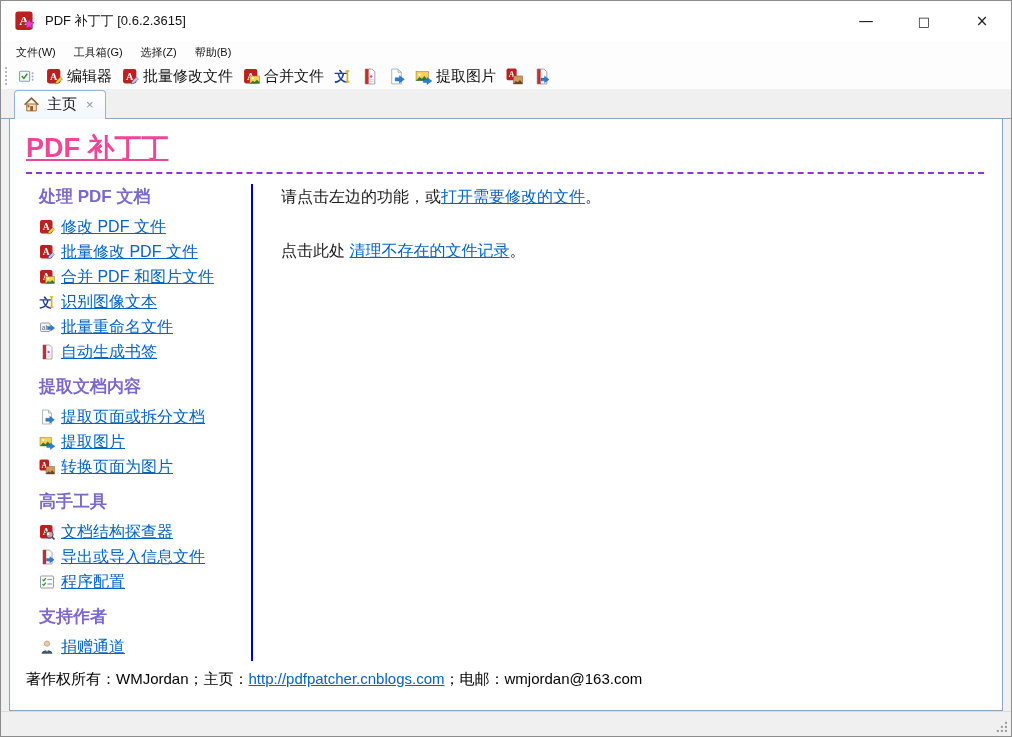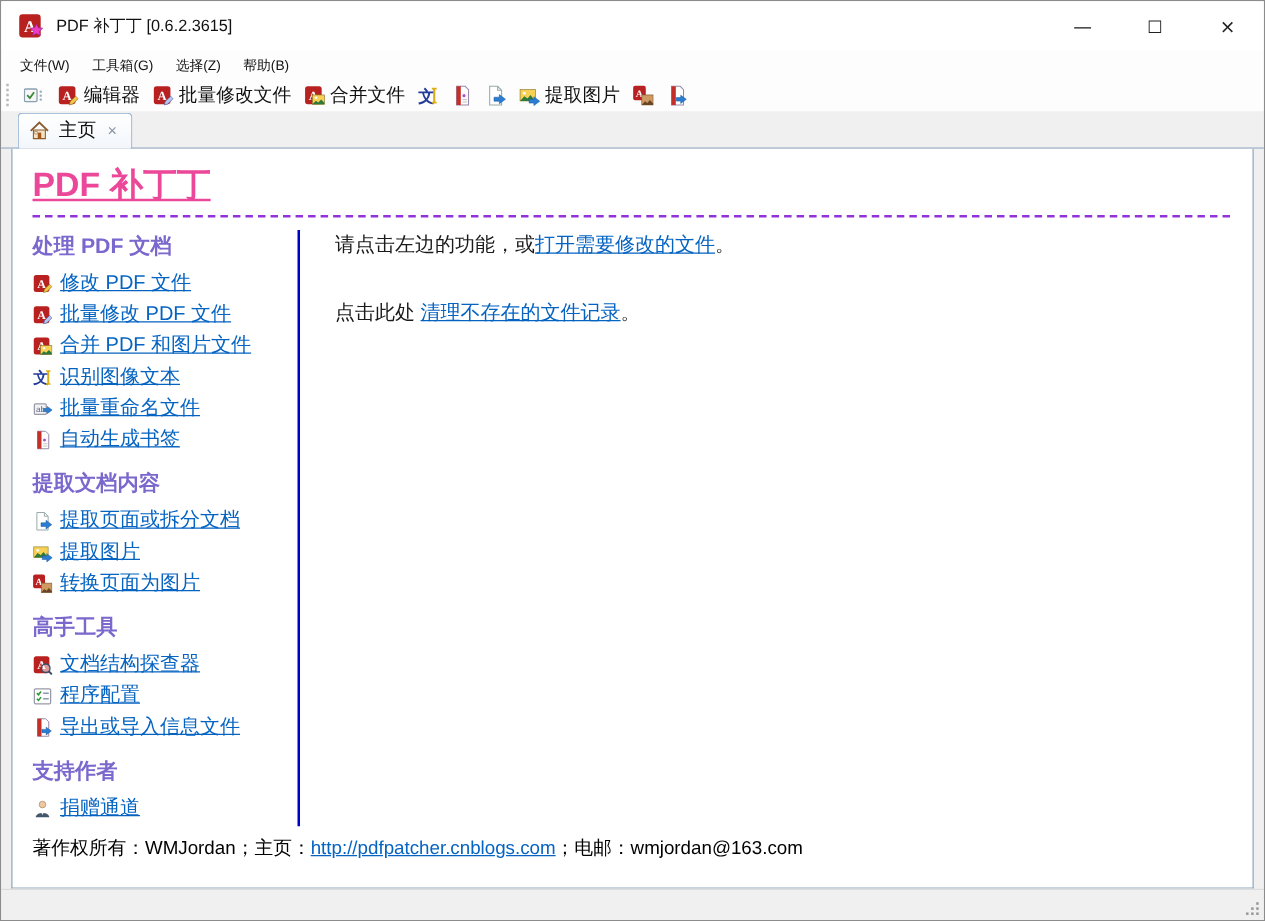--- a/index.html
+++ b/index.html
@@ -35,21 +35,21 @@
   .tab-close { font-size:13px; color:#8a96a3; padding:0 2px; cursor:default; line-height:1; }
 
   
   .page { flex:1; background:#f0f0f0; padding:0 8px; overflow:hidden; }
   .panel { background:#fff; border:1px solid #8ea6bd; border-top:none; height:592px; padding:12px 16px 0 16px; overflow:hidden; }
 
   .home-title { display:inline-block; font-size:27px; font-weight:bold; color:#ec4899; text-decoration:underline; line-height:34px; margin-bottom:7px; }
   .dashed-rule { border:none; border-top:2px dashed #9232d9; margin:0 2px 10px 0; }
 
   .columns { display:flex; min-height:467px; }
-  .sidebar { width:212px; flex:none; padding-top:2px; }
+  .sidebar { width:212px; flex:none; padding-top:2px;margin-left:13px; }
   .vsep { width:2px; flex:none; background:#0000cc; }
   .main-col { flex:1; padding-left:28px; padding-top:2px; font-size:16px; }
   .main-col p { line-height:22px; margin:0; }
   .main-col p + p { margin-top:32px; }
 
   .section-heading { font-size:17px; font-weight:bold; color:#7b68cd; line-height:22px; margin:0 0 8px 0; }
   .section + .section { margin-top:14px; }
   .side-link-row { display:flex; align-items:center; gap:6px; margin-bottom:4px; line-height:21px; }
   .side-link-row .icon { width:16px; height:16px; }
 
@@ -333,38 +333,38 @@
                     <text x="7.2" y="11.2" font-size="9.5" font-weight="bold" fill="#fff" text-anchor="middle" font-family="Liberation Serif, serif">A</text>
                     <circle cx="10.6" cy="10.6" r="3.4" fill="rgba(255,255,255,.55)" stroke="#39506b" stroke-width="1.1"></circle>
                     <path d="M13 13l2.5 2.5" stroke="#39506b" stroke-width="1.6"></path>
                   </svg>
                 </span>
               <span class="lnk">文档结构探查器</span>
             </div>
             <div class="side-link-row">
               <span class="icon">
                   <svg viewBox="0 0 16 16" width="100%" height="100%" aria-hidden="true">
+                    <path d="M4 1h6.5l2.5 2.5V15H4z" fill="#fff" stroke="#98a" stroke-width="0.8"></path>
+                    <path d="M4 1h3.2v14H4z" fill="#c43028"></path>
+                    <path d="M7.5 9.5h3.4V7.7l4.2 3.1-4.2 3.1v-1.8H7.5z" fill="#2b7cd3" stroke="#1a5a9a" stroke-width="0.4"></path>
+                  </svg>
+                </span>
+              <span class="lnk">导出或导入信息文件</span>
+            </div>
+            <div class="side-link-row">
+              <span class="icon">
+                  <svg viewBox="0 0 16 16" width="100%" height="100%" aria-hidden="true">
                     <rect x="1.5" y="2" width="13" height="12" rx="1" fill="#fdfdfd" stroke="#99a"></rect>
                     <path d="M3.5 5.5l1.3 1.3 2-2.6" stroke="#2f9a2f" stroke-width="1.3" fill="none"></path>
                     <path d="M8.5 5.5H13" stroke="#8a9ab0" stroke-width="1.2"></path>
                     <path d="M3.5 10l1.3 1.3 2-2.6" stroke="#2f9a2f" stroke-width="1.3" fill="none"></path>
                     <path d="M8.5 10H13" stroke="#8a9ab0" stroke-width="1.2"></path>
                   </svg>
                 </span>
               <span class="lnk">程序配置</span>
-            </div>
-            <div class="side-link-row">
-              <span class="icon">
-                  <svg viewBox="0 0 16 16" width="100%" height="100%" aria-hidden="true">
-                    <path d="M4 1h6.5l2.5 2.5V15H4z" fill="#fff" stroke="#98a" stroke-width="0.8"></path>
-                    <path d="M4 1h3.2v14H4z" fill="#c43028"></path>
-                    <path d="M7.5 9.5h3.4V7.7l4.2 3.1-4.2 3.1v-1.8H7.5z" fill="#2b7cd3" stroke="#1a5a9a" stroke-width="0.4"></path>
-                  </svg>
-                </span>
-              <span class="lnk">导出或导入信息文件</span>
             </div>
           </div>
 
           <div class="section">
             <div class="section-heading">支持作者</div>
             <div class="side-link-row">
               <span class="icon">
                   <svg viewBox="0 0 16 16" width="100%" height="100%" aria-hidden="true">
                     <circle cx="8" cy="4.6" r="2.7" fill="#eec6a0" stroke="#8a6a4a" stroke-width="0.4"></circle>
                     <path d="M2.6 14.8c0-4.6 10.8-4.6 10.8 0z" fill="#44566b"></path>

